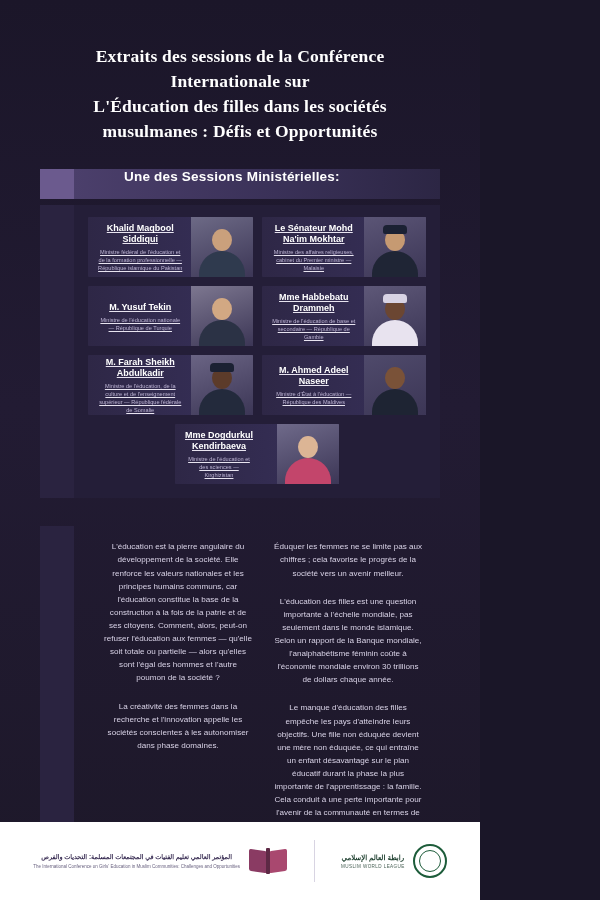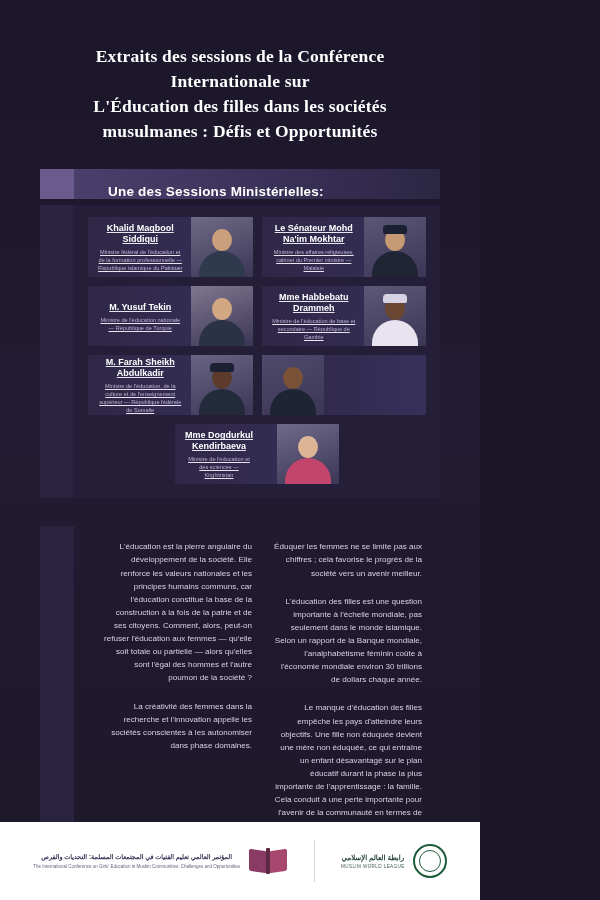--- a/index.html
+++ b/index.html
@@ -43,22 +43,22 @@
     margin-top: 26px;
   }
   .sec-header .cap {
     width: 34px;
     background: #6b5a8e;
   }
   .sec-header .bar {
     flex: 1;
     background: linear-gradient(90deg, #4b3f6b 0%, #3a3158 55%, #2c2644 100%);
     display: flex;
-    align-items: flex-end;
-    padding-left: 34px;
+    align-items: flex-start;
+    padding-left: 50px;
   }
   .sec-header .bar span {
     font-size: 13.5px;
     font-weight: bold;
     color: #ffffff;
     letter-spacing: 0.2px;
   }
 
   
   .panel {
@@ -150,21 +150,21 @@
     padding: 14px 18px 10px 30px;
     display: flex;
     gap: 22px;
   }
   .col { width: 50%; }
   .para {
     font-size: 8.1px;
     line-height: 1.62;
     color: #d8d2e6;
     margin-bottom: 15px;
-    text-align: right;
+    text-align: center;
   }
 
   
   .footer {
     position: absolute;
     left: 0; right: 0; bottom: 0;
     height: 78px;
     background: #ffffff;
     display: flex;
     align-items: center;
@@ -284,20 +284,24 @@
                 <div class="role">Ministre de l'éducation, de la culture et de l'enseignement supérieur — République fédérale de Somalie</div>
               </div>
               <div class="photo">
                 <div class="bg" style="background: linear-gradient(160deg, rgb(106, 100, 132) 0%, rgb(60, 54, 86) 100%);"></div>
                 <div class="body-sh" style="background: rgb(35, 42, 60); width: 46px; height: 26px; bottom: 0px;"></div>
                 <div class="head" style="background: rgb(92, 59, 42); width: 20px; height: 22px; top: 12px;"></div>
                 <div style="position: absolute; left: 50%; transform: translateX(-50%); top: 8px; width: 24px; height: 9px; border-radius: 4px 4px 2px 2px; background: rgb(27, 33, 51);"></div>
               </div>
             </div>
             <div class="card">
+              <div class="txt">
+                <div class="nm">M. Ahmed Adeel Naseer</div>
+                <div class="role">Ministre d'État à l'éducation — République des Maldives</div>
+              </div>
               <div class="photo">
                 <div class="bg" style="background: linear-gradient(160deg, rgb(79, 74, 107) 0%, rgb(60, 54, 86) 100%);"></div>
                 <div class="body-sh" style="background: rgb(30, 36, 51); width: 46px; height: 26px; bottom: 0px;"></div>
                 <div class="head" style="background: rgb(122, 82, 56); width: 20px; height: 22px; top: 12px;"></div>
               </div>
             </div>
             <div class="card wide-center">
               <div class="txt">
                 <div class="nm">Mme Dogdurkul Kendirbaeva</div>
                 <div class="role">Ministre de l'éducation et des sciences — Kirghizistan</div>

